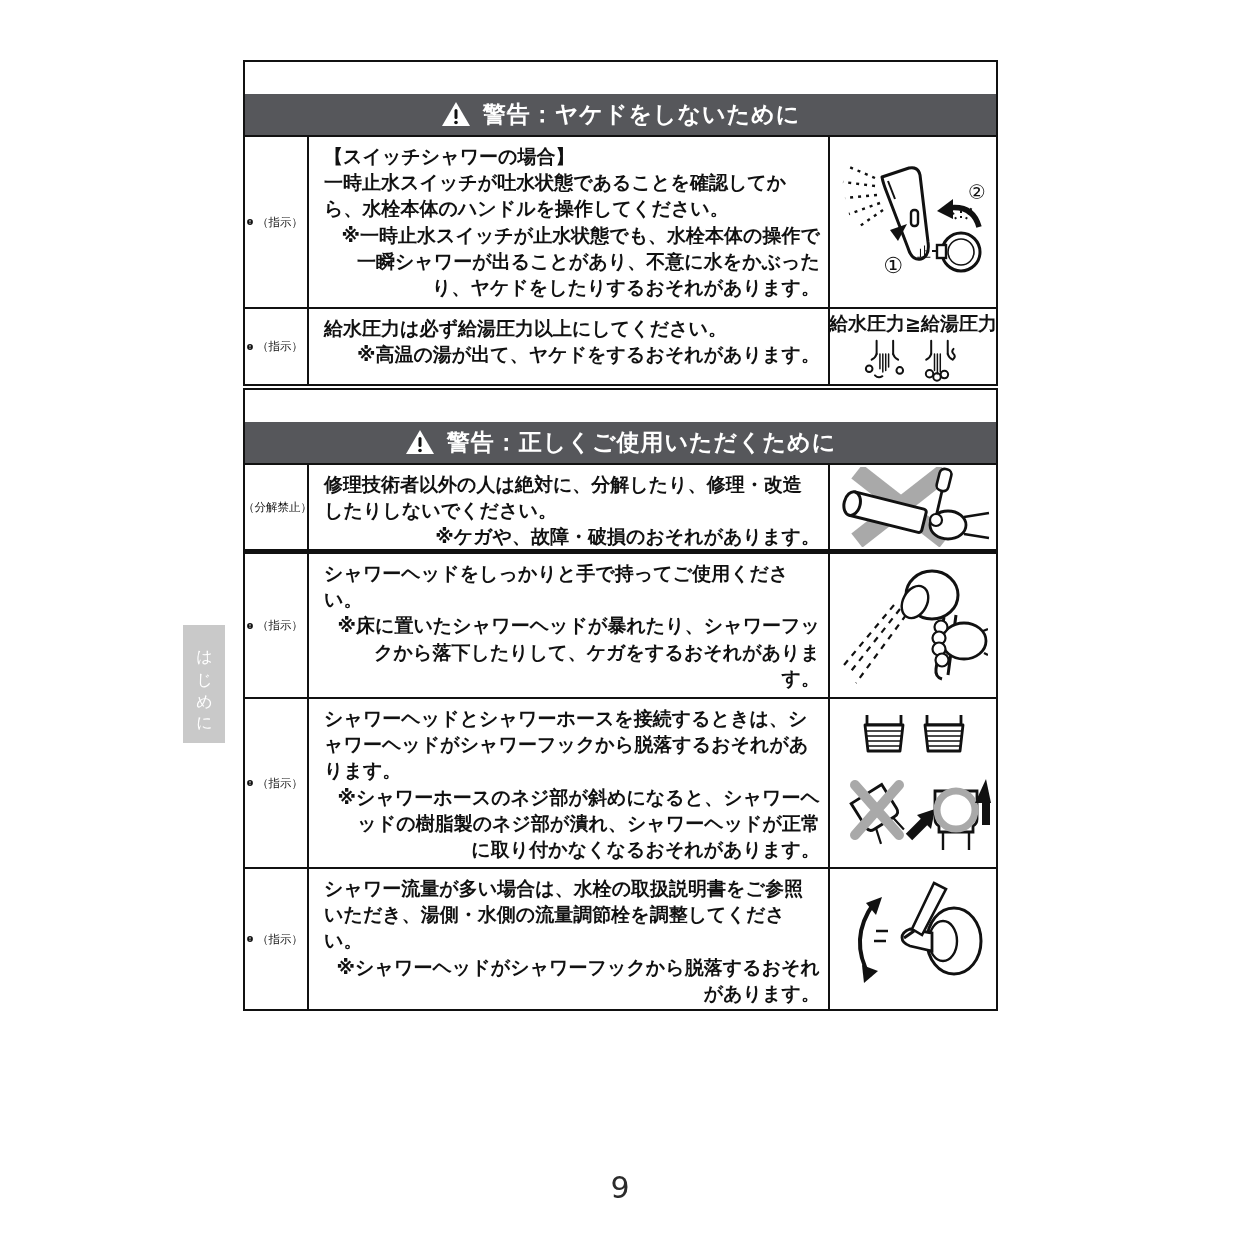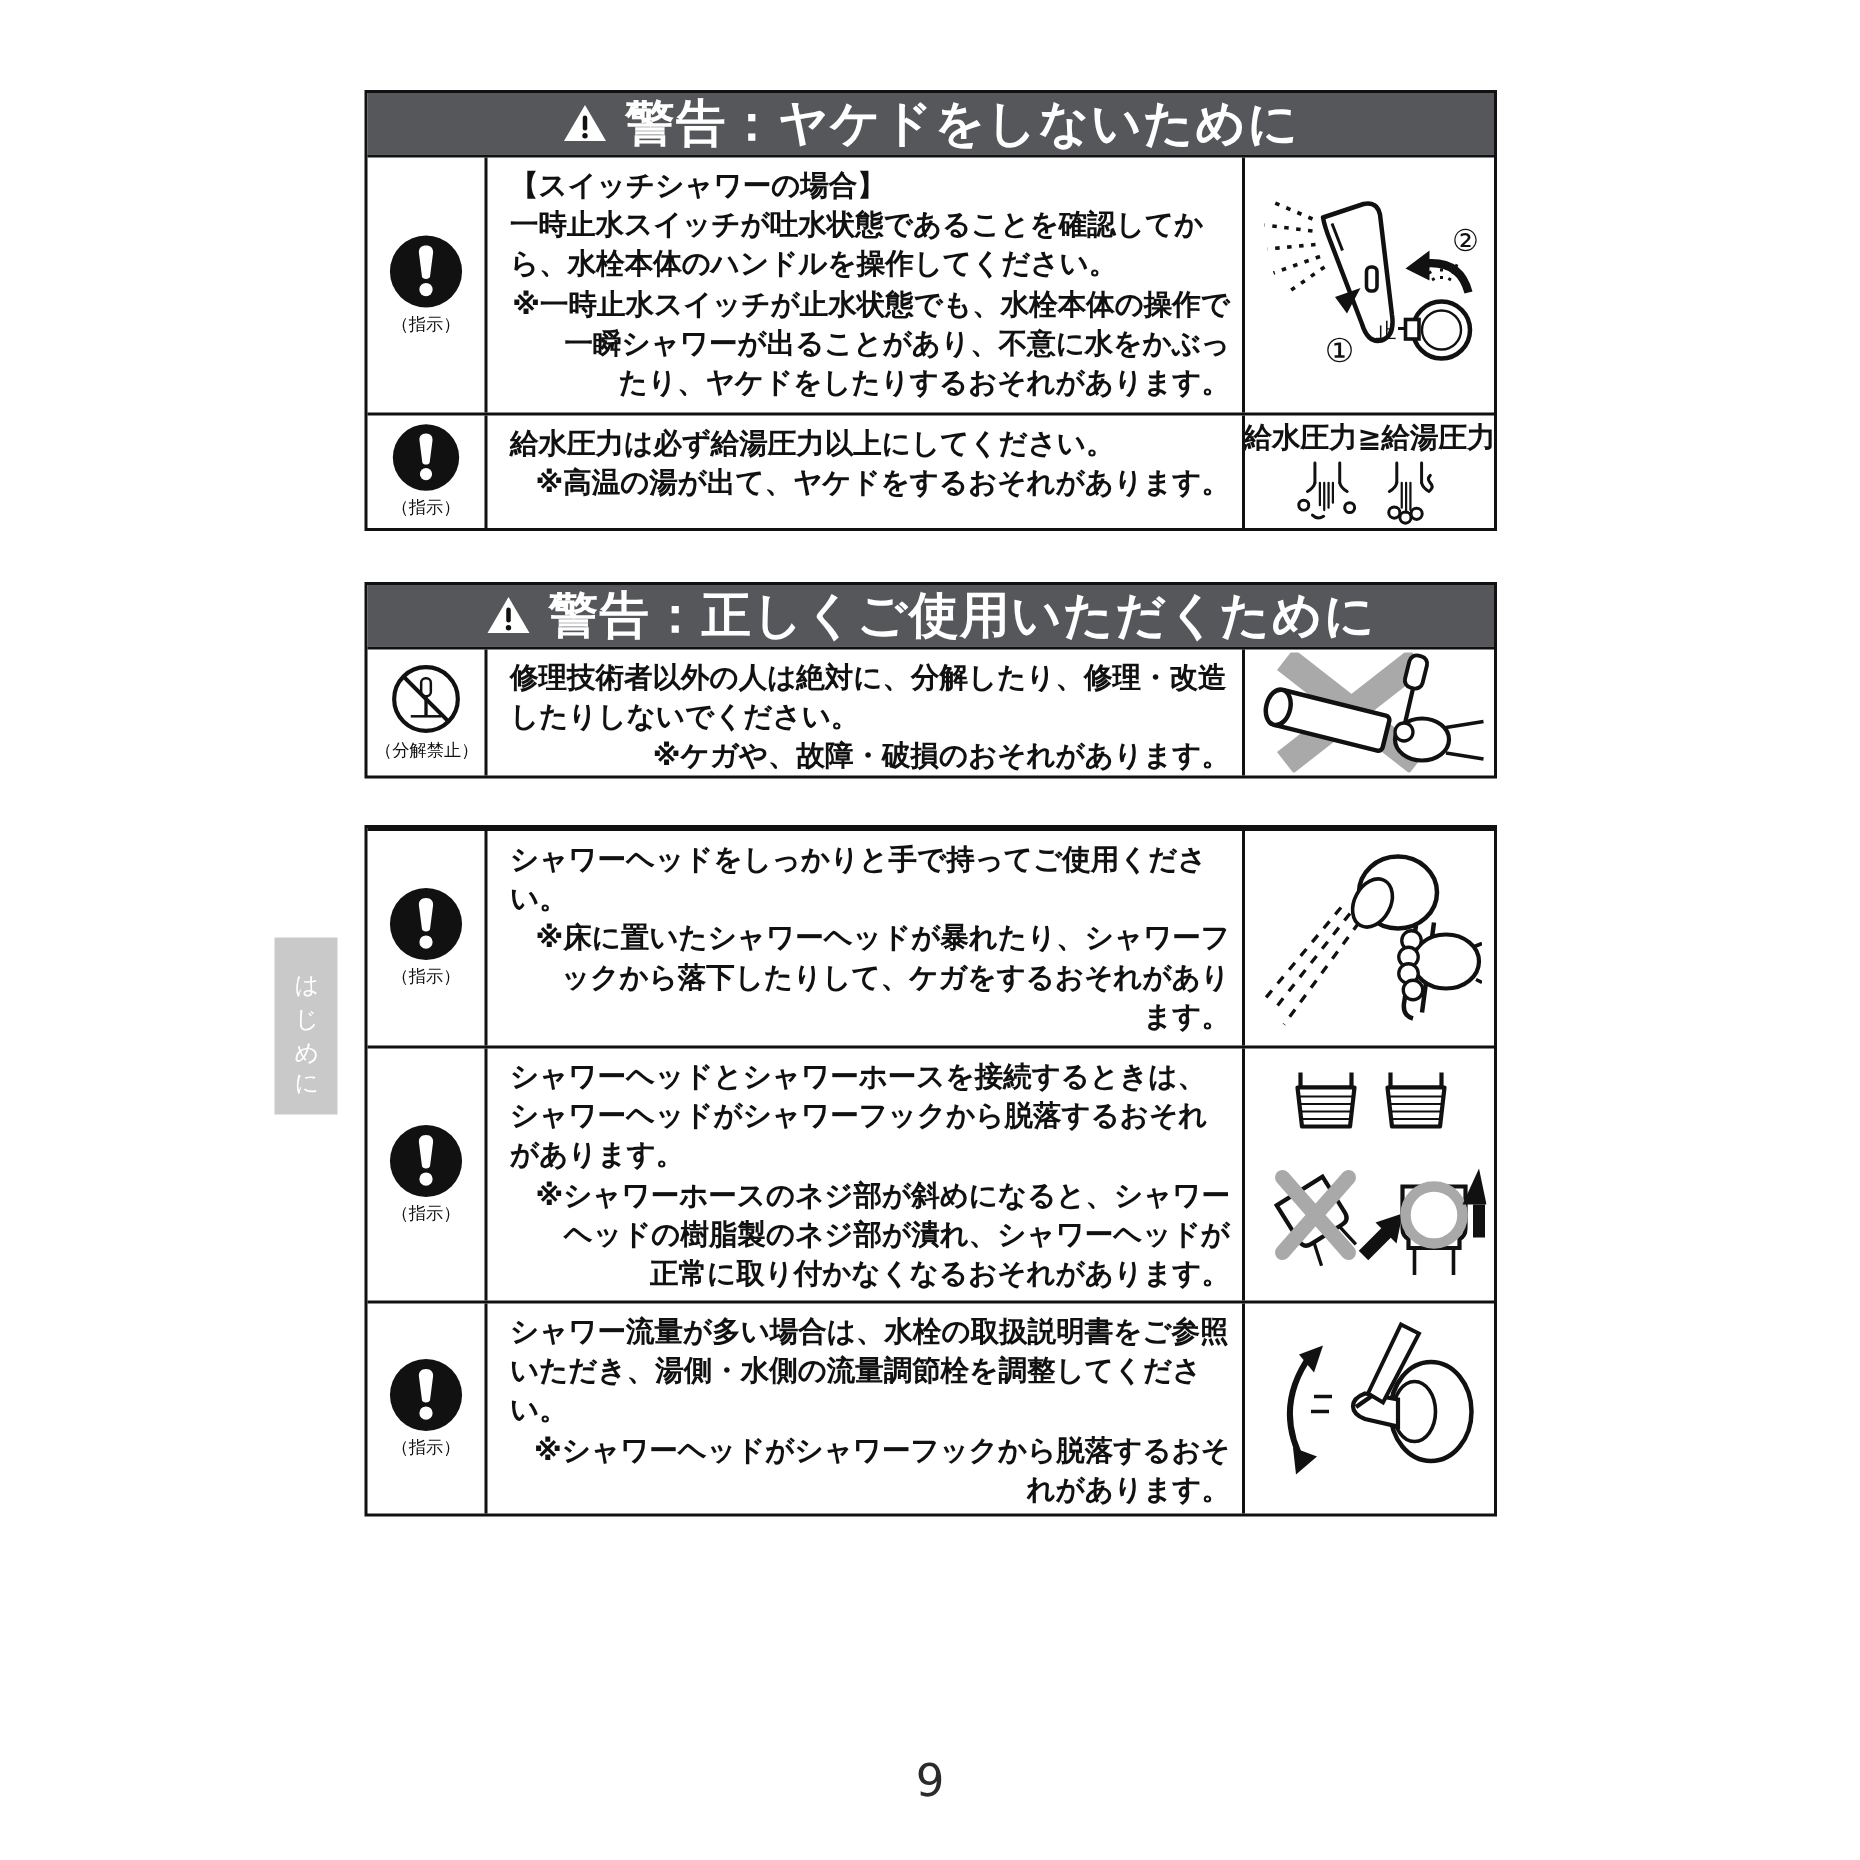--- a/index.html
+++ b/index.html
@@ -24,30 +24,30 @@
     position:absolute;left:243px;width:755px;
     border:2px solid #111;background:#fff;box-sizing:border-box;
   }
   #table1{top:60px;}
   #table2{top:388px;}
   #table3{top:550px;}
 
   .thead{
     background:#56575b;color:#fff;height:41px;
     display:flex;align-items:center;justify-content:center;gap:12px;
-    font-size:33px;font-weight:700;letter-spacing:1px;
+    font-size:23px;font-weight:700;letter-spacing:1px;margin-top:32px;
   }
   .trow{display:flex;border-top:2px solid #111;box-sizing:border-box;}
   .t1r1{height:172px}.t1r2{height:77px}
   .t2r1{height:86px}
   .t3r1{height:145px}.t3r2{height:170px}.t3r3{height:142px}
 
   .icon-cell{
-    width:80px;border-right:2px solid #111;box-sizing:border-box;
-    display:flex;flex-direction:column;align-items:center;justify-content:center;
+    width:64px;border-right:2px solid #111;box-sizing:border-box;
+    display:flex;flex-direction:row;align-items:center;justify-content:center;
     gap:2px;padding:2px;flex:none;
   }
   .icon-label{font-size:12.5px;white-space:nowrap;transform:scale(.92);}
   .text-cell{
     flex:1;border-right:2px solid #111;box-sizing:border-box;
     padding:6px 8px 6px 15px;font-size:19px;line-height:1.38;
   }
   .p-bold{margin:0;font-weight:700;}
   .p-note{margin:0;font-weight:700;padding-left:1em;text-indent:-1em;text-align:right;}
   .illus-cell{

